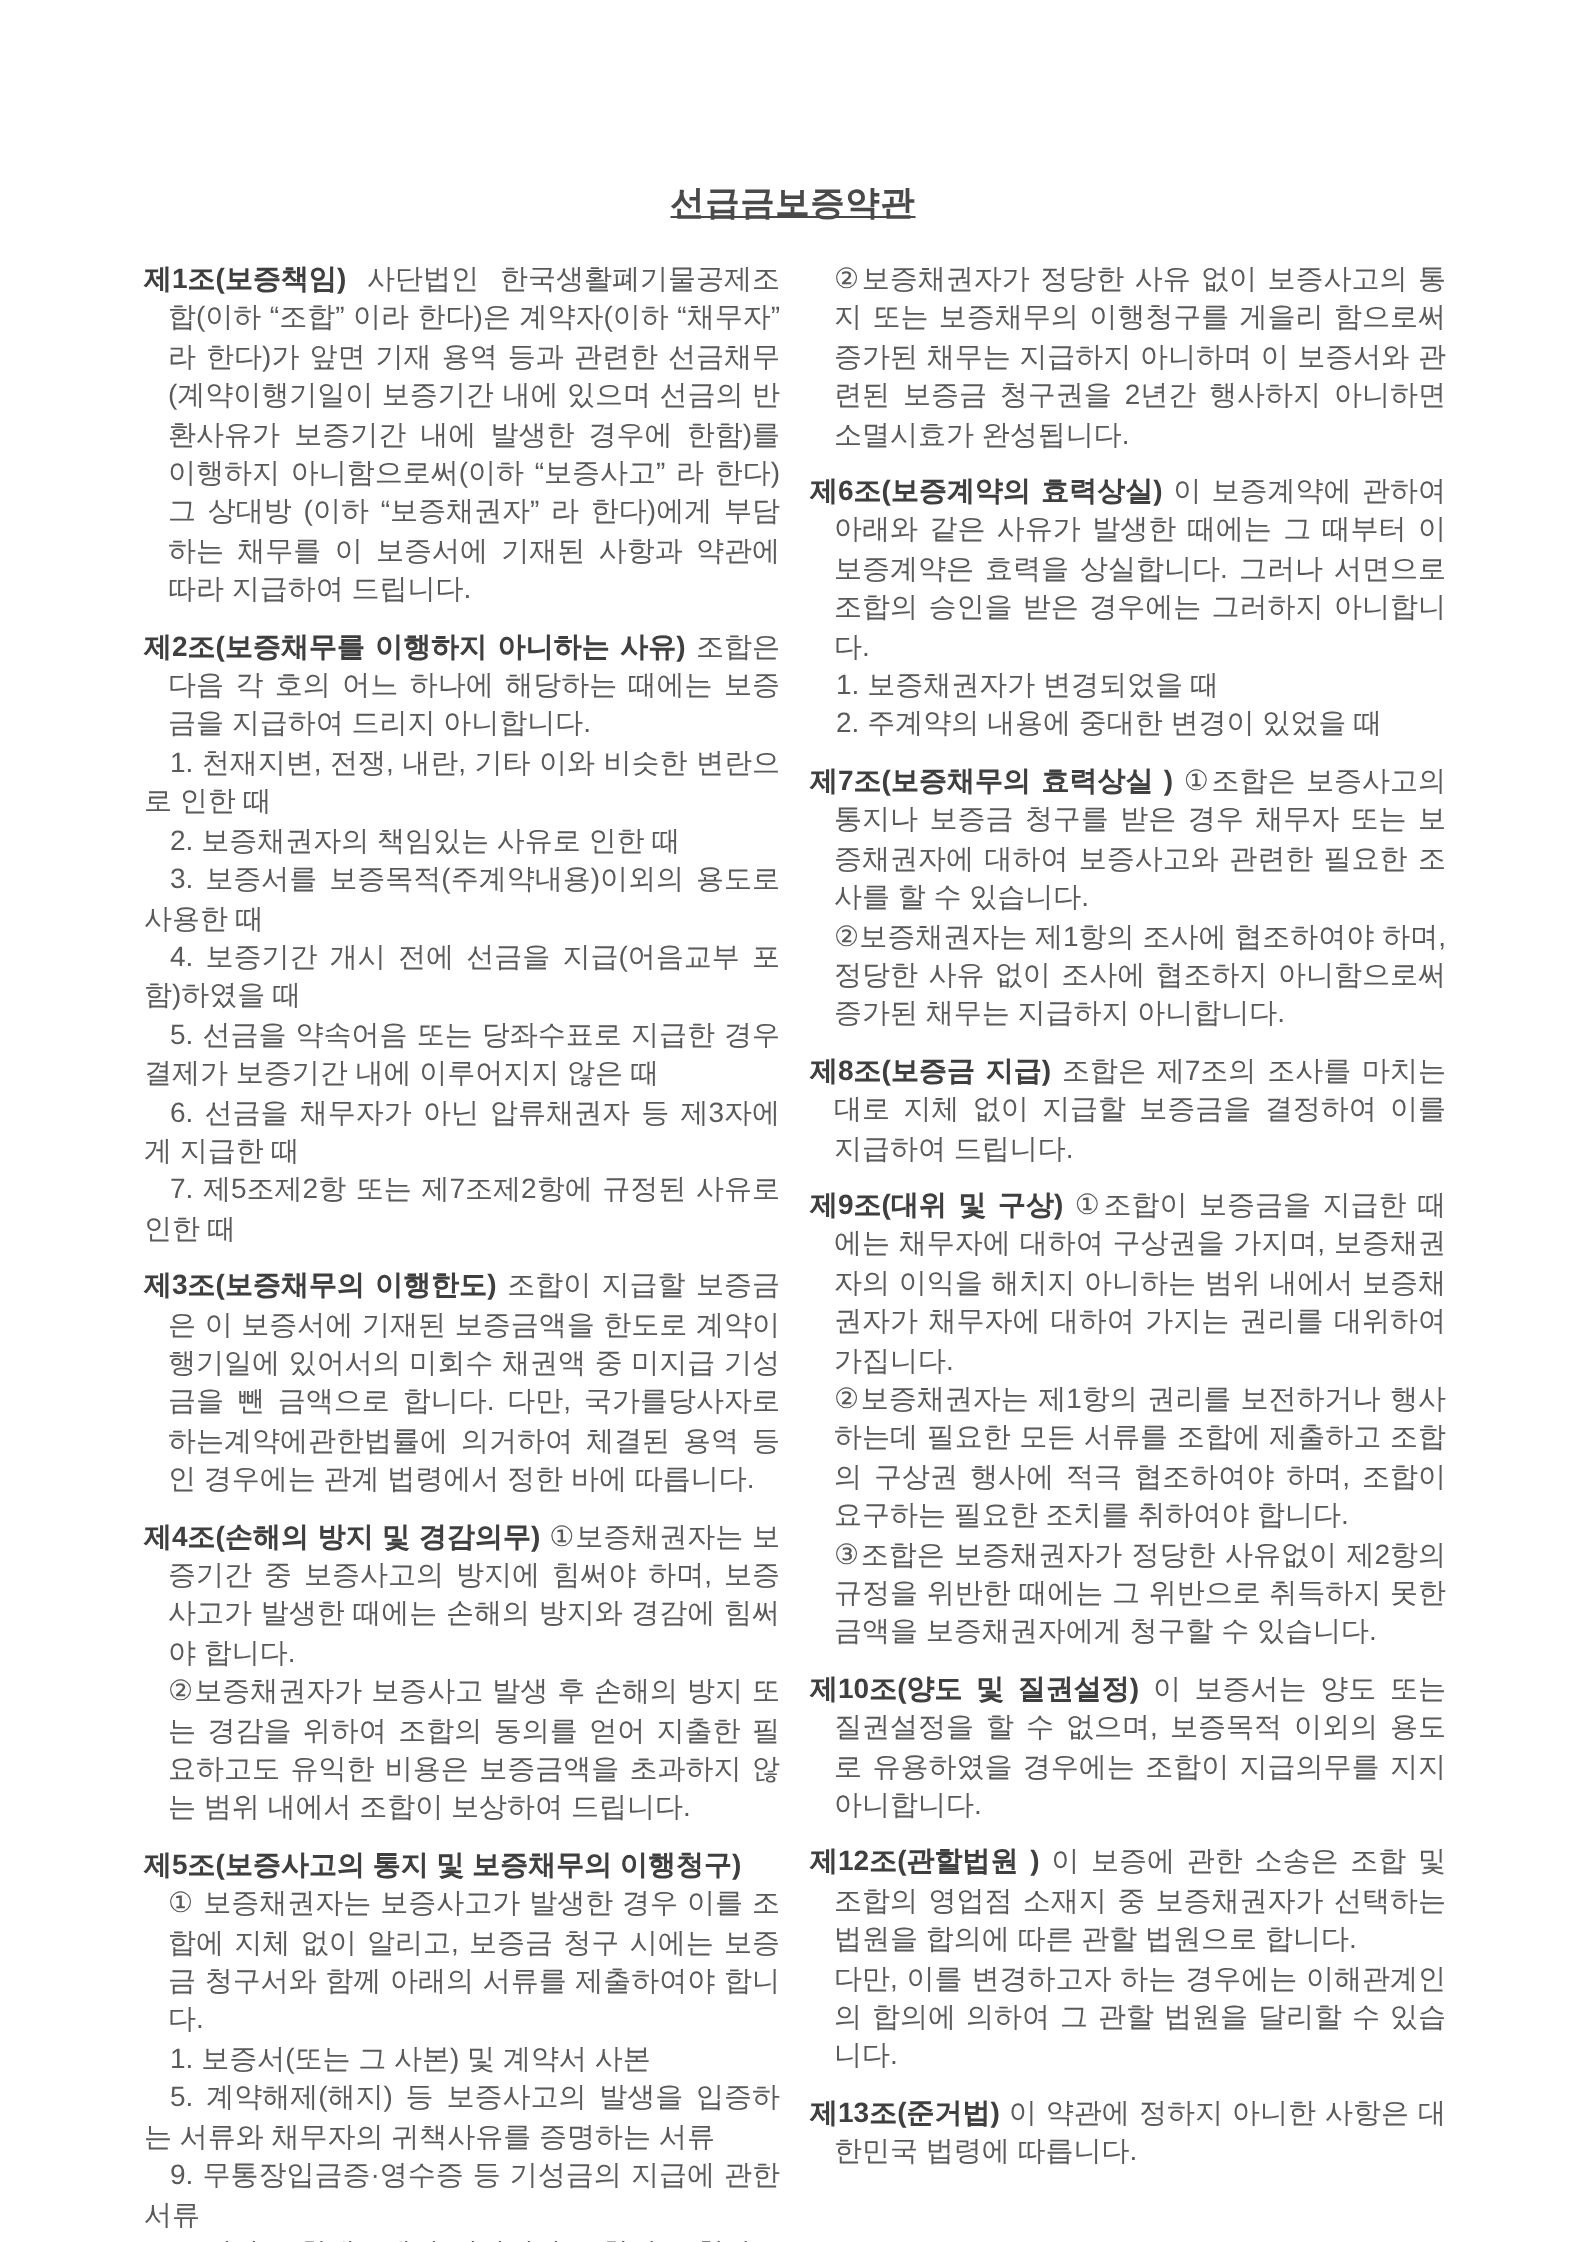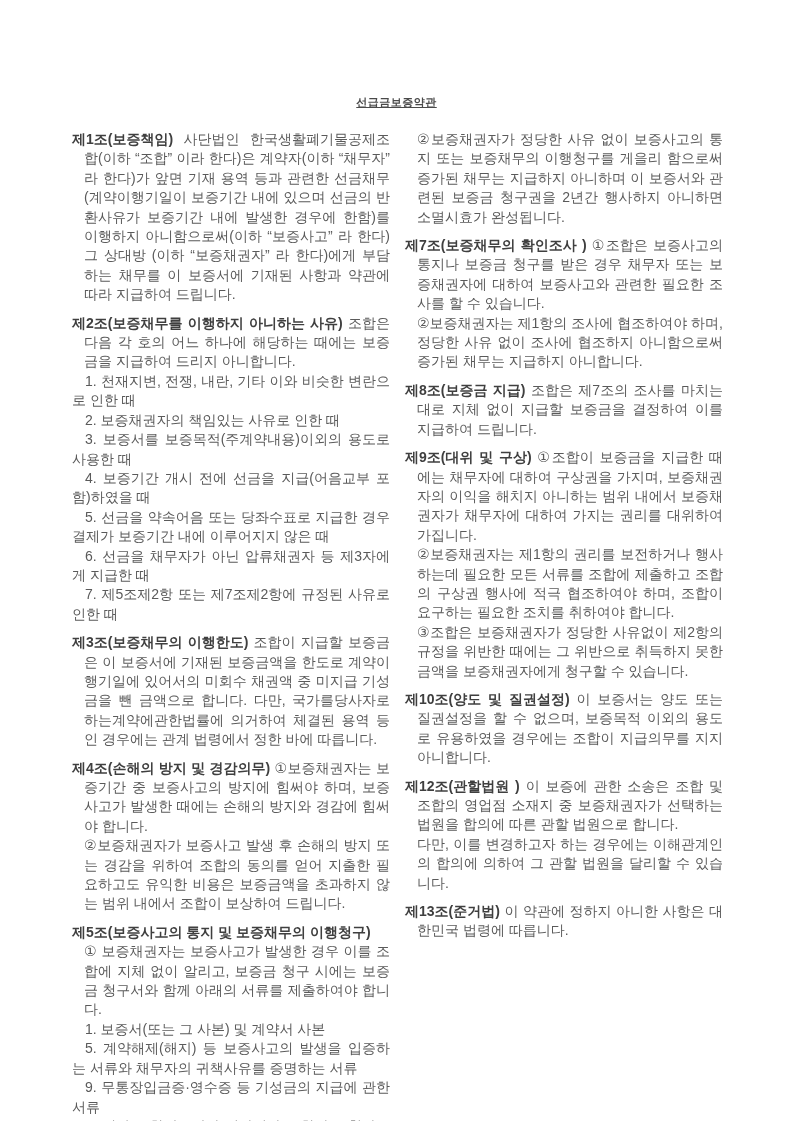--- a/index.html
+++ b/index.html
@@ -15,21 +15,21 @@
     width: 793px;
     height: 1121px;
     background: #ffffff;
     overflow: hidden;
     box-sizing: border-box;
     padding-top: 90px;
   }
   .title {
     margin: 0;
     text-align: center;
-    font-size: 11px;
+    font-size: 17px;
     font-weight: bold;
     color: #4a4a4a;
     text-decoration: underline;
     letter-spacing: 0.5px;
     line-height: 24px;
   }
   .columns {
     display: flex;
     gap: 15px;
     box-sizing: border-box;
@@ -95,21 +95,26 @@
           <p class="para item">5. 계약해제(해지) 등 보증사고의 발생을 입증하는 서류와 채무자의 귀책사유를 증명하는 서류</p>
           <p class="para item">9. 무통장입금증·영수증 등 기성금의 지급에 관한 서류</p>
           <p class="para item">4. 기타 조합내규에서 정하거나 조합이 요청하는 서류 등</p>
         </div>
       </div>
     <div class="col">
         <div class="article">
           <p class="para sub">②보증채권자가 정당한 사유 없이 보증사고의 통지 또는 보증채무의 이행청구를 게을리 함으로써 증가된 채무는 지급하지 아니하며 이 보증서와 관련된 보증금 청구권을 2년간 행사하지 아니하면 소멸시효가 완성됩니다.</p>
         </div>
         <div class="article">
-          <p class="para hang"><span class="heading">제7조(보증채무의 확인조사 )</span> ①조합은 보증사고의 통지나 보증금 청구를 받은 경우 채무자 또는 보증채권자에 대하여 보증사고와 관련한 필요한 조사를 할 수 있습니다.</p>
+          <p class="para hang"><span class="heading">제6조(보증계약의 효력상실)</span> 이 보증계약에 관하여 아래와 같은 사유가 발생한 때에는 그 때부터 이 보증계약은 효력을 상실합니다. 그러나 서면으로 조합의 승인을 받은 경우에는 그러하지 아니합니다.</p>
+          <p class="para item">1. 보증채권자가 변경되었을 때</p>
+          <p class="para item">2. 주계약의 내용에 중대한 변경이 있었을 때</p>
+        </div>
+        <div class="article">
+          <p class="para hang"><span class="heading">제7조(보증채무의 효력상실 )</span> ①조합은 보증사고의 통지나 보증금 청구를 받은 경우 채무자 또는 보증채권자에 대하여 보증사고와 관련한 필요한 조사를 할 수 있습니다.</p>
           <p class="para sub">②보증채권자는 제1항의 조사에 협조하여야 하며, 정당한 사유 없이 조사에 협조하지 아니함으로써 증가된 채무는 지급하지 아니합니다.</p>
         </div>
         <div class="article">
           <p class="para hang"><span class="heading">제8조(보증금 지급)</span> 조합은 제7조의 조사를 마치는 대로 지체 없이 지급할 보증금을 결정하여 이를 지급하여 드립니다.</p>
         </div>
         <div class="article">
           <p class="para hang"><span class="heading">제9조(대위 및 구상)</span> ①조합이 보증금을 지급한 때에는 채무자에 대하여 구상권을 가지며, 보증채권자의 이익을 해치지 아니하는 범위 내에서 보증채권자가 채무자에 대하여 가지는 권리를 대위하여 가집니다.</p>
           <p class="para sub">②보증채권자는 제1항의 권리를 보전하거나 행사하는데 필요한 모든 서류를 조합에 제출하고 조합의 구상권 행사에 적극 협조하여야 하며, 조합이 요구하는 필요한 조치를 취하여야 합니다.</p>
           <p class="para sub">③조합은 보증채권자가 정당한 사유없이 제2항의 규정을 위반한 때에는 그 위반으로 취득하지 못한 금액을 보증채권자에게 청구할 수 있습니다.</p>
         </div>

